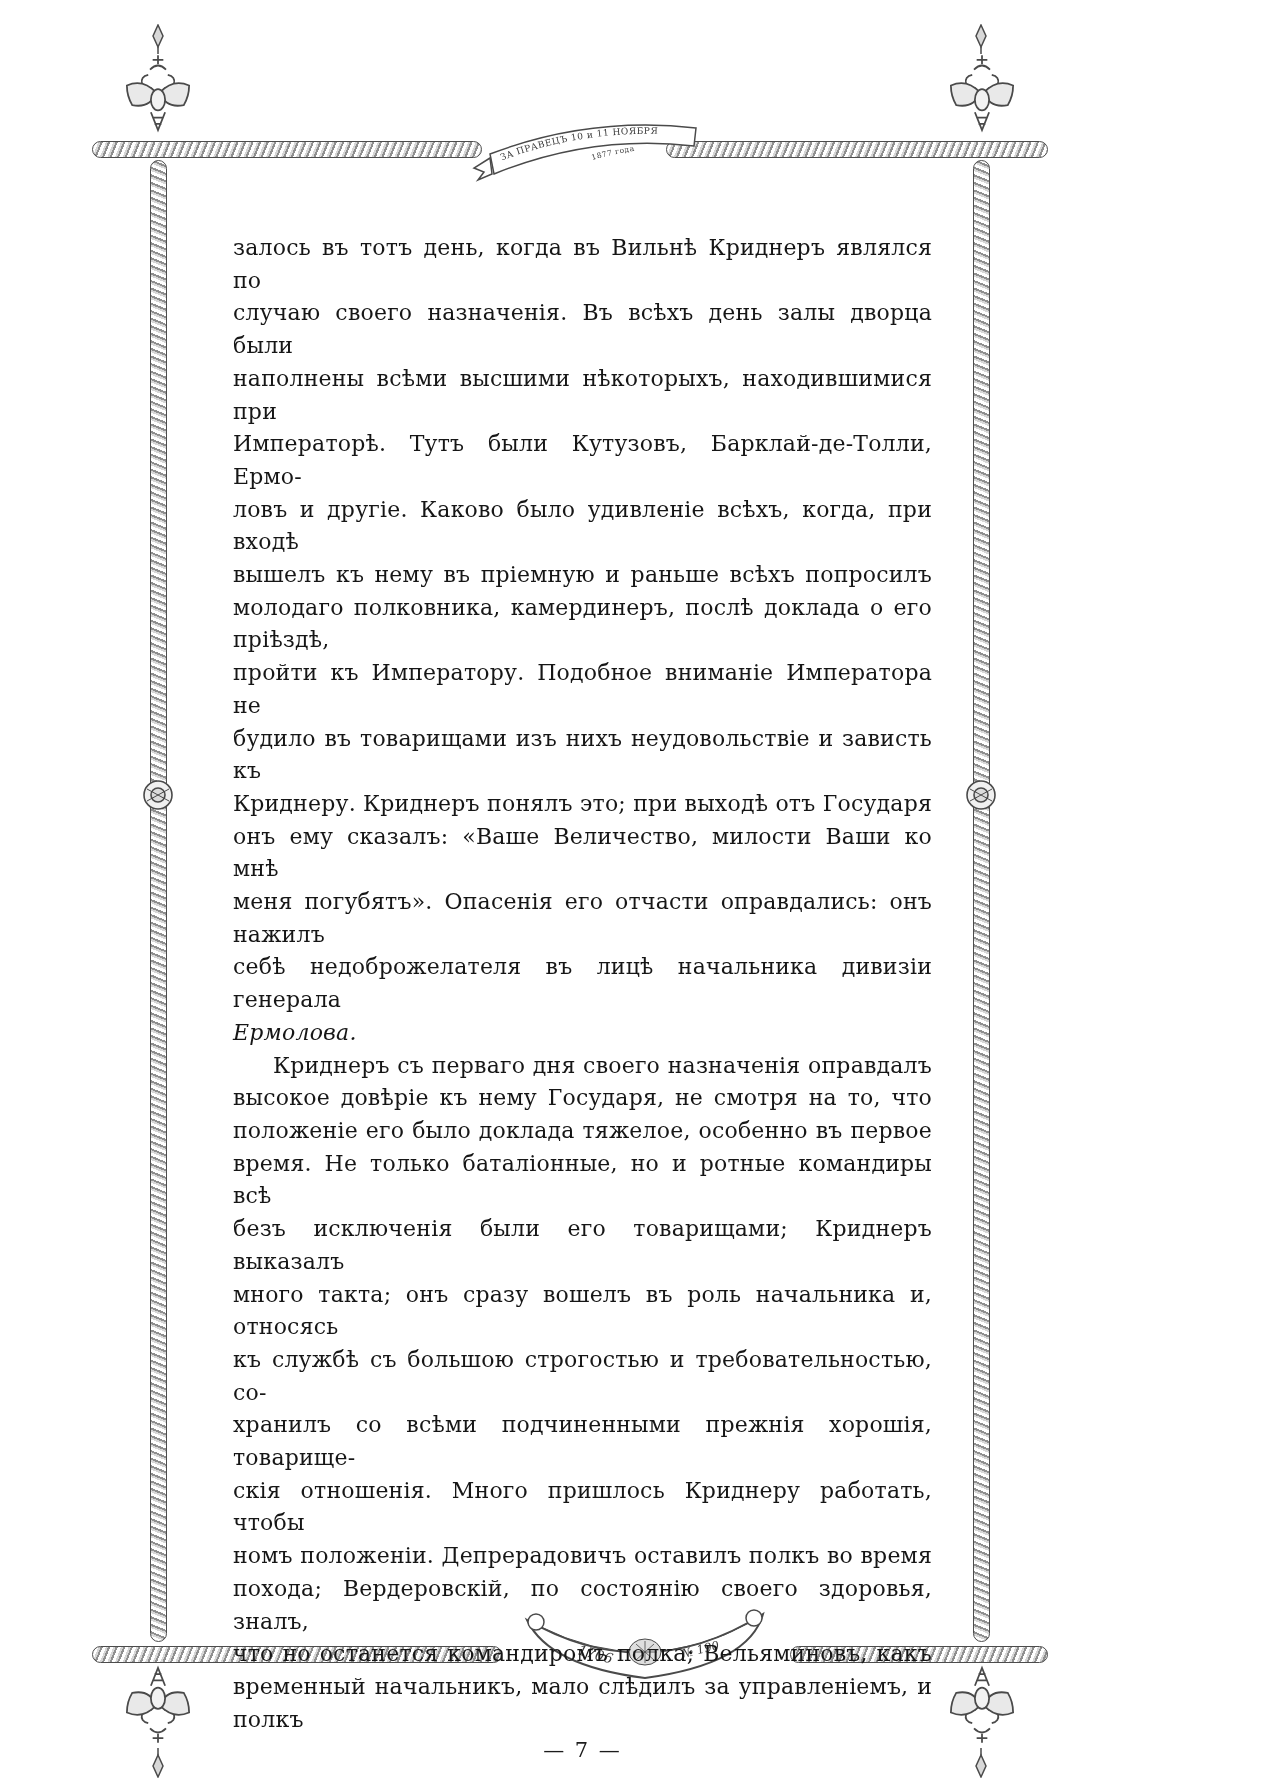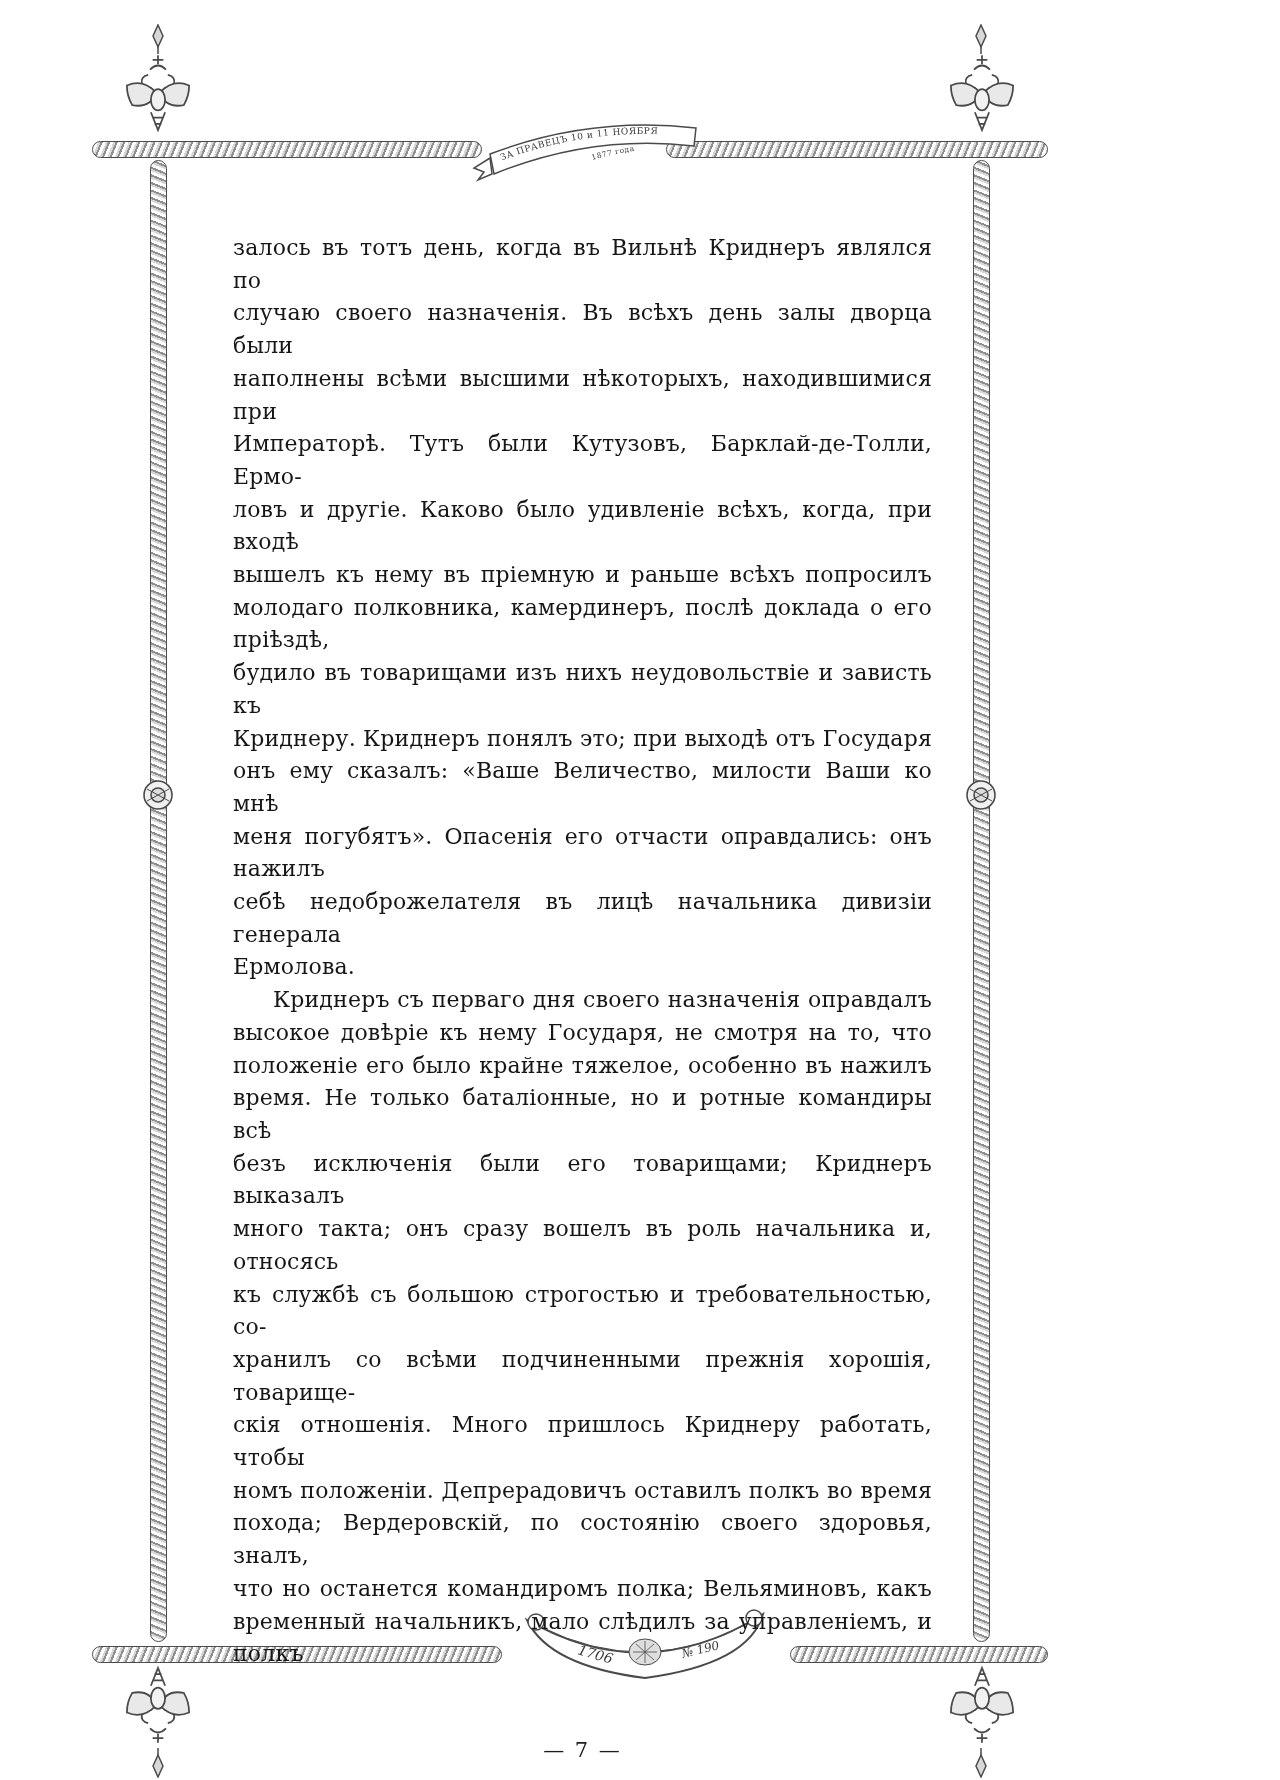--- a/index.html
+++ b/index.html
@@ -12,21 +12,21 @@
   .rope.h{height:15px;}
   .rope.v{width:15px;background:repeating-linear-gradient(22deg,#8f8f8f 0 2px,#ffffff 2px 5px,#d6d6d6 5px 7px);}
 
   .ornament{position:absolute;}
   .ornament svg{display:block;}
 
   
   .textblock{position:absolute;left:233px;top:232px;width:699px;
              font-size:22px;line-height:32.7px;letter-spacing:.2px;}
   .line{text-align:justify;text-align-last:justify;white-space:normal;}
-  .line.flush{text-align-last:left;}
+  .line.flush{text-align-last:left;font-style:italic;}
   .line.indent{text-indent:40px;}
 
   .pagenum{position:absolute;left:233px;top:1738px;width:699px;text-align:center;
            font-size:21px;letter-spacing:2px;color:#1c1c1c;}
 
   svg text{font-family:"DejaVu Serif","Liberation Serif",serif;fill:#3a3a3a;}
 </style>
 </head>
 <body>
 
@@ -155,29 +155,30 @@
   </div>
 
   <div class="textblock">
       <div class="line">залось въ тотъ день, когда въ Вильнѣ Криднеръ являлся по</div>
       <div class="line">случаю своего назначенія. Въ всѣхъ день залы дворца были</div>
       <div class="line">наполнены всѣми высшими нѣкоторыхъ, находившимися при</div>
       <div class="line">Императорѣ. Тутъ были Кутузовъ, Барклай-де-Толли, Ермо-</div>
       <div class="line">ловъ и другіе. Каково было удивленіе всѣхъ, когда, при входѣ</div>
       <div class="line">вышелъ къ нему въ пріемную и раньше всѣхъ попросилъ</div>
       <div class="line">молодаго полковника, камердинеръ, послѣ доклада о его пріѣздѣ,</div>
+      <div class="line">пройти къ Императору. Подобное вниманіе Императора не</div>
       <div class="line">будило въ товарищами изъ нихъ неудовольствіе и зависть къ</div>
       <div class="line">Криднеру. Криднеръ понялъ это; при выходѣ отъ Государя</div>
       <div class="line">онъ ему сказалъ: «Ваше Величество, милости Ваши ко мнѣ</div>
       <div class="line">меня погубятъ». Опасенія его отчасти оправдались: онъ нажилъ</div>
       <div class="line">себѣ недоброжелателя въ лицѣ начальника дивизіи генерала</div>
       <div class="line flush">Ермолова.</div>
       <div class="line indent">Криднеръ съ перваго дня своего назначенія оправдалъ</div>
       <div class="line">высокое довѣріе къ нему Государя, не смотря на то, что</div>
-      <div class="line">положеніе его было крайне тяжелое, особенно въ нажилъ</div>
+      <div class="line">положеніе его было доклада тяжелое, особенно въ первое</div>
       <div class="line">время. Не только баталіонные, но и ротные командиры всѣ</div>
       <div class="line">безъ исключенія были его товарищами; Криднеръ выказалъ</div>
       <div class="line">много такта; онъ сразу вошелъ въ роль начальника и, относясь</div>
       <div class="line">къ службѣ съ большою строгостью и требовательностью, со-</div>
       <div class="line">хранилъ со всѣми подчиненными прежнія хорошія, товарище-</div>
       <div class="line">скія отношенія. Много пришлось Криднеру работать, чтобы</div>
       <div class="line">номъ положеніи. Депрерадовичъ оставилъ полкъ во время</div>
       <div class="line">похода; Вердеровскій, по состоянію своего здоровья, зналъ,</div>
       <div class="line">что но останется командиромъ полка; Вельяминовъ, какъ</div>
       <div class="line">временный начальникъ, мало слѣдилъ за управленіемъ, и полкъ</div>

